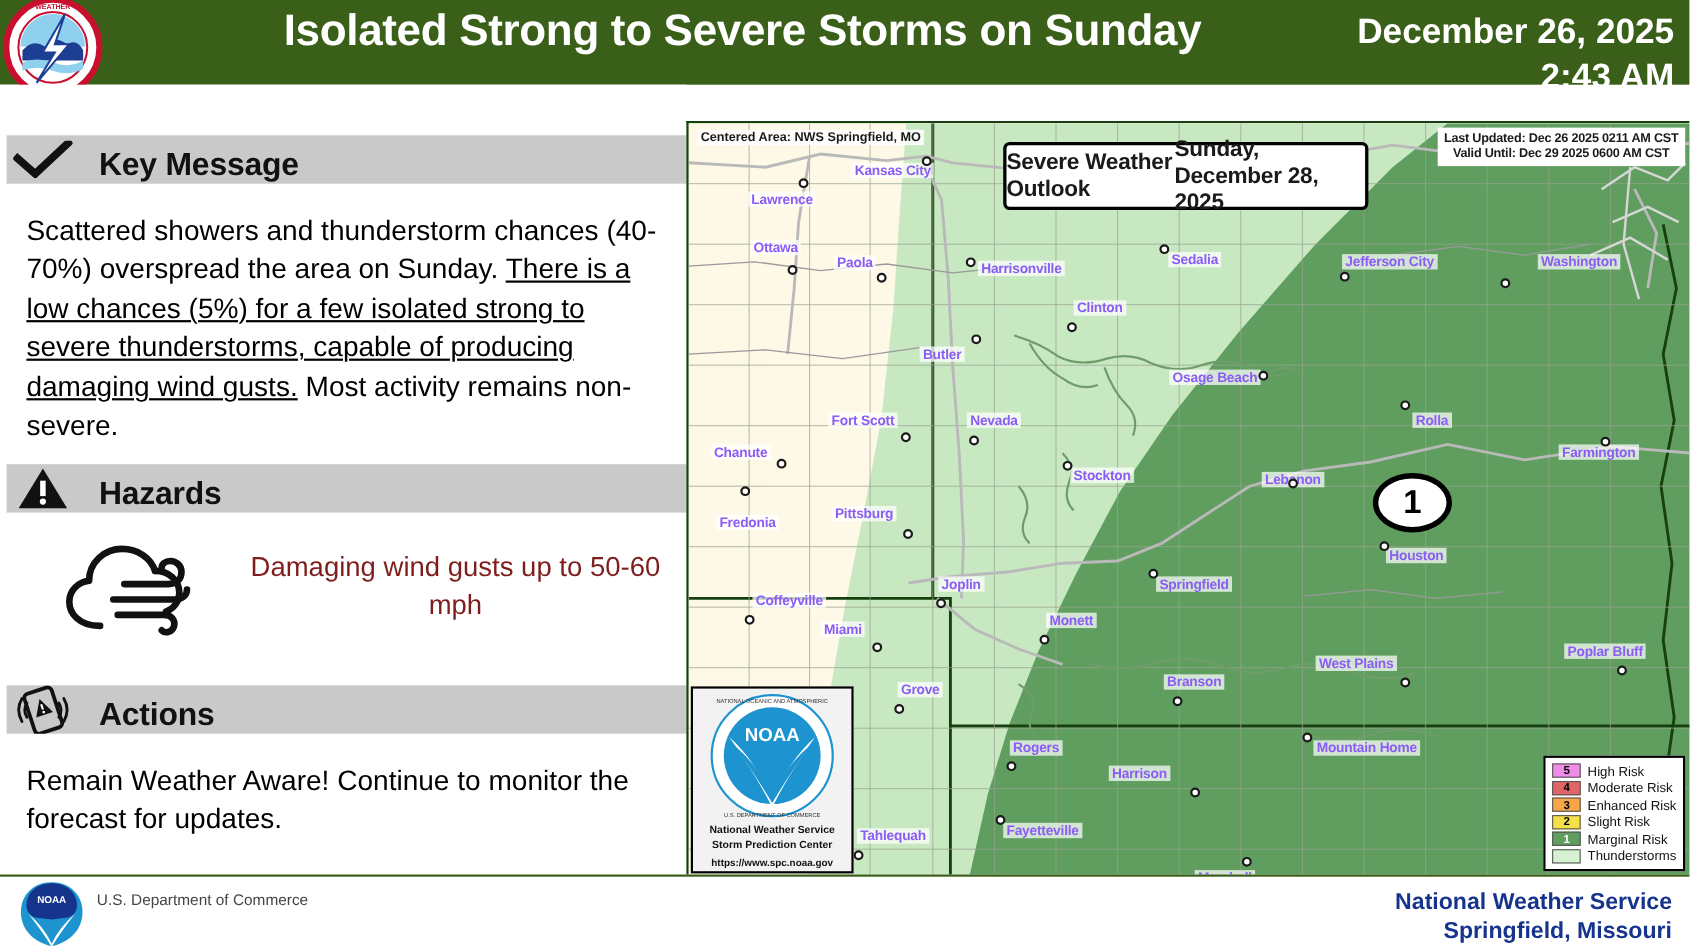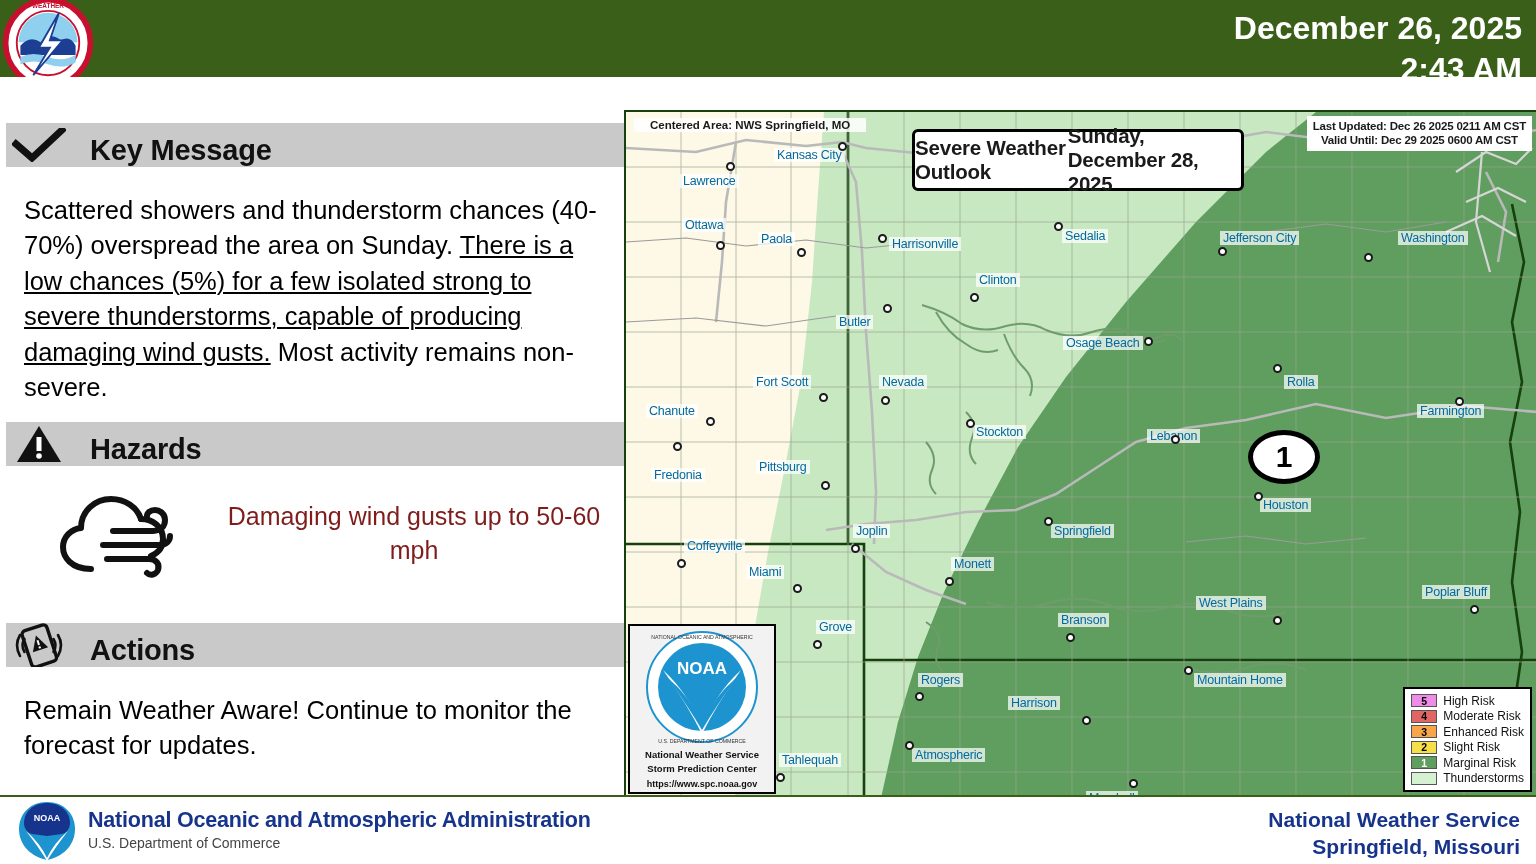--- a/index.html
+++ b/index.html
@@ -79,34 +79,34 @@
     position:absolute; left:624px; top:110px; width:912px; height:686px;
     overflow:hidden;
     border-top:2px solid #16400e;
     border-left:2px solid #16400e;
     background:#fdf9e6;
   }
   #map svg{ display:block; }
 
   .maplabel{
     position:absolute;
-    font-size:12.5px; font-weight:normal; color:#0369a1;
+    font-size:12.5px; font-weight:bold; color:#8b5cf6;
     background:rgba(255,255,255,0.72);
     padding:0 3px; white-space:nowrap;
     letter-spacing:-0.2px;
   }
   .citydot{
     position:absolute; width:9px; height:9px; border-radius:50%;
     background:#ffffff; border:2px solid #1a1a1a;
   }
 
   #centered-area{
     position:absolute; left:8px; top:6px;
     font-size:11.5px; font-weight:bold; color:#1a1a1a;
-    background:rgba(255,255,255,0.85); padding:1px 16px;
+    background:rgba(255,255,255,0.85); padding:1px 3px;
   }
 
   #outlook-box{
     position:absolute; left:286px; top:17px; width:332px; height:62px;
     background:#ffffff; border:3px solid #000; border-radius:6px;
     display:flex; flex-direction:row; align-items:center; justify-content:center;
     line-height:1.18;
   }
   #outlook-box div{ font-size:20.5px; font-weight:bold; color:#1a1a1a; letter-spacing:-0.2px;}
 
@@ -175,20 +175,21 @@
       <path d="M18 48a32 32 0 0 1 64 0z" fill="#8fd0ef"></path>
       <path d="M20 52 Q30 40 42 48 Q52 36 64 46 Q74 40 80 52 L80 62 L20 62 Z" fill="#1c3f94"></path>
       <path d="M20 64 Q34 58 50 64 Q66 70 80 62 L80 70 Q66 78 50 72 Q34 66 20 72 Z" fill="#8fd0ef"></path>
       <path d="M62 16 L40 54 L52 54 L34 84 L66 46 L52 46 Z" fill="#ffffff" stroke="#1c3f94" stroke-width="2"></path>
       <g fill="#c8102e" font-size="7" font-weight="bold" font-family="Liberation Sans, sans-serif">
         <text x="50" y="11" text-anchor="middle">WEATHER</text>
       </g>
       <text x="50" y="96" text-anchor="middle" fill="#1c3f94" font-size="6" font-weight="bold" font-family="Liberation Sans, sans-serif">★ ★ ★</text>
     </svg>
   </div>
+  <div id="header-title">Isolated Strong to Severe Storms on Sunday</div>
   <div id="header-datetime">
     <div>December 26, 2025</div>
     <div>2:43 AM</div>
   </div>
 </div>
 
 <div id="left-panel">
 
   <div class="sec-header" id="keymsg-header">
     <div class="sec-icon">
@@ -387,21 +388,21 @@
       <div class="maplabel" style="left: 432px; top: 501px;">Branson</div>
       <div class="citydot" style="left: 440px; top: 521px;"></div>
       <div class="maplabel" style="left: 190px; top: 508px;">Grove</div>
       <div class="citydot" style="left: 187px; top: 528px;"></div>
       <div class="maplabel" style="left: 568px; top: 561px;">Mountain Home</div>
       <div class="citydot" style="left: 558px; top: 554px;"></div>
       <div class="maplabel" style="left: 292px; top: 561px;">Rogers</div>
       <div class="citydot" style="left: 289px; top: 580px;"></div>
       <div class="maplabel" style="left: 382px; top: 584px;">Harrison</div>
       <div class="citydot" style="left: 456px; top: 604px;"></div>
-      <div class="maplabel" style="left: 286px; top: 636px;">Atmospheric</div>
+      <div class="maplabel" style="left: 286px; top: 636px;">Fayetteville</div>
       <div class="citydot" style="left: 279px; top: 629px;"></div>
       <div class="maplabel" style="left: 153px; top: 641px;">Tahlequah</div>
       <div class="citydot" style="left: 150px; top: 661px;"></div>
       <div class="maplabel" style="left: 460px; top: 679px;">Marshall</div>
       <div class="citydot" style="left: 503px; top: 667px;"></div>
     </div>
 
   <div id="spc-box">
     <svg width="118" height="116" viewBox="0 0 118 116">
       <circle cx="59" cy="57" r="55" fill="#ffffff"></circle>
@@ -451,20 +452,19 @@
 <div id="footer">
   <div id="noaa-logo">
     <svg viewBox="0 0 58 60" width="58" height="60">
       <path d="M29 1 C46 1 57 13 57 28 C57 45 44 56 29 59 C14 56 1 45 1 28 C1 13 12 1 29 1 Z" fill="#1d94cf"></path>
       <path d="M29 2 C43 2 52 11 52 22 C52 28 48 32 44 33 L29 35 L14 33 C10 32 6 28 6 22 C6 11 15 2 29 2 Z" fill="#17348c"></path>
       <text x="29" y="20" text-anchor="middle" font-family="Liberation Sans, sans-serif" font-size="9" font-weight="bold" fill="#ffffff">NOAA</text>
       <path d="M8 30 Q22 42 29 57 Q36 42 50 30 Q36 48 29 60 Q22 48 8 30 Z" fill="#ffffff"></path>
     </svg>
   </div>
   <div id="footer-noaa-text">
-    <div id="footer-noaa-title">National Oceanic and Atmospheric Administration</div>
     <div id="footer-noaa-sub">U.S. Department of Commerce</div>
   </div>
   <div id="footer-nws">
     <div>National Weather Service</div>
     <div>Springfield, Missouri</div>
   </div>
 </div>
 
 </body></html>

